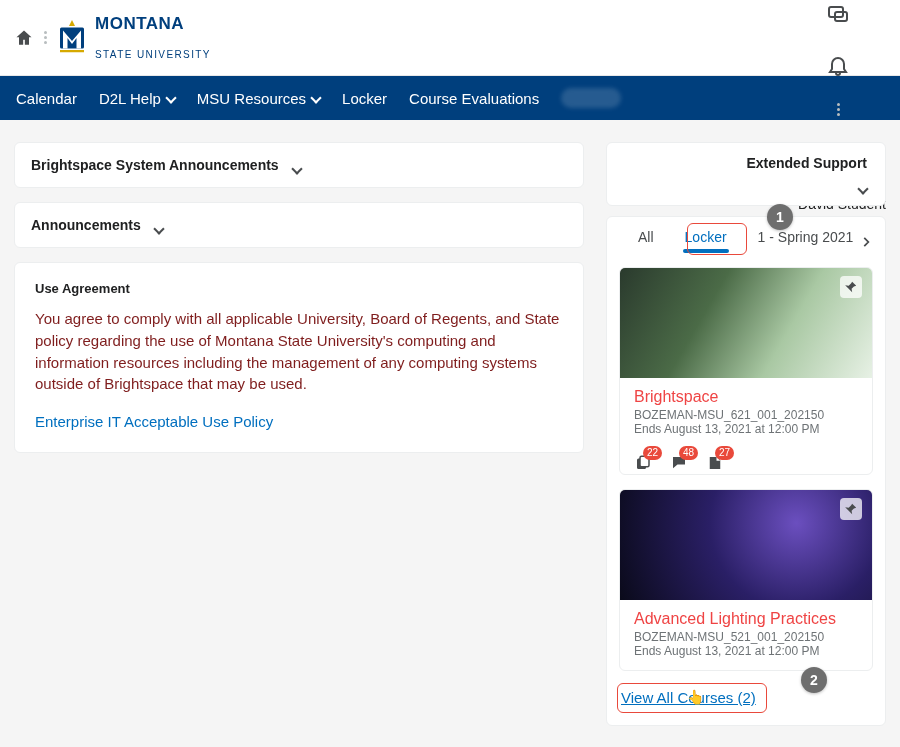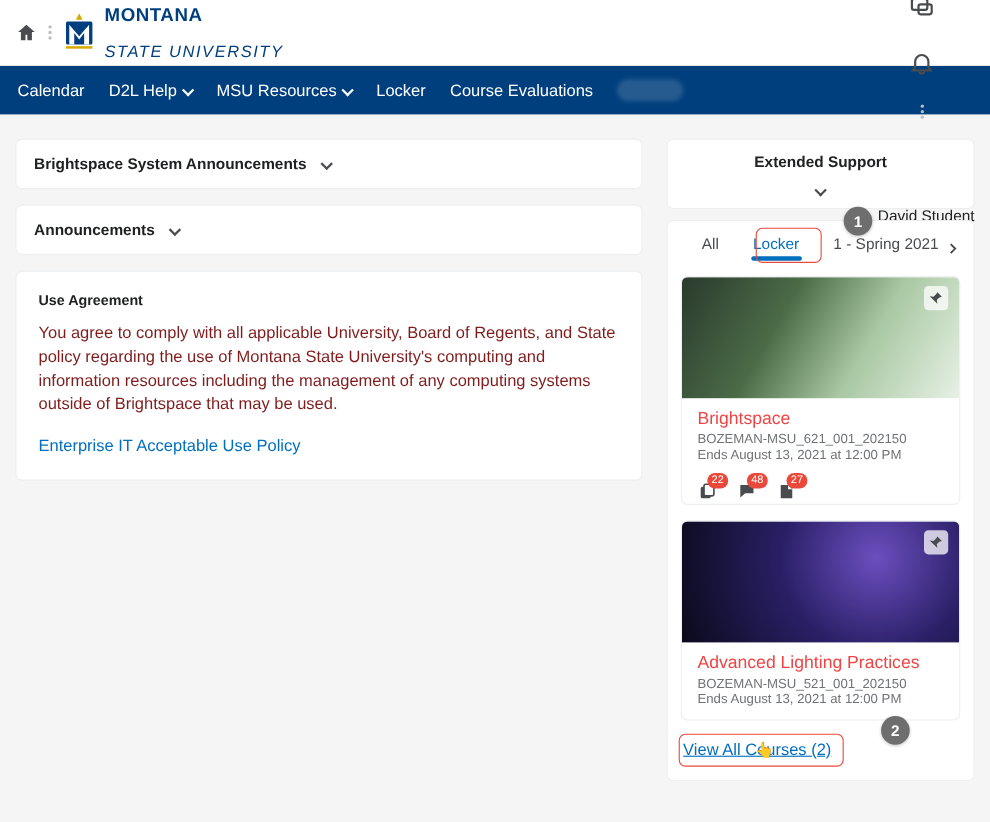--- a/index.html
+++ b/index.html
@@ -1,42 +1,42 @@
 <!DOCTYPE html>
 <html><head>
 <meta charset="utf-8">
 <style>
   * { box-sizing: border-box; margin: 0; padding: 0; }
   html, body { width: 900px; height: 747px; font-family: -apple-system, "Segoe UI", Arial, sans-serif; background: #f5f5f5; overflow: hidden; color: #202122; }
   
-  .topbar { height: 60px; background: #fff; display: flex; align-items: center; padding: 0 14px; border-bottom: 1px solid #e8e8e8; }
+  .topbar { height: 76px; background: #fff; display: flex; align-items: center; padding: 0 14px; border-bottom: 1px solid #e8e8e8; }
   .home-icon { width: 20px; height: 20px; color: #494c4e; display: inline-flex; align-items: center; justify-content: center; }
   .vdots { display: inline-flex; flex-direction: column; gap: 2px; margin: 0 10px; }
   .vdots i { width: 3px; height: 3px; background: #b8bdbf; border-radius: 50%; }
   .brand { display: flex; align-items: center; gap: 8px; }
   .brand-m { position: relative; width: 30px; height: 38px; display: flex; align-items: center; justify-content: center; }
   .brand-m svg { width: 30px; height: 36px; }
   .brand-text { display: flex; flex-direction: column; line-height: 1; }
   .brand-line1 { font-weight: 700; font-size: 17px; color: #003f7d; letter-spacing: .5px; }
-  .brand-line2 { font-size: 15px; color: #003f7d; letter-spacing: 1.4px; margin-top: 18px; font-style: italic; }
+  .brand-line2 { font-size: 10px; color: #003f7d; letter-spacing: 1.4px; margin-top: 18px; }
   .topbar-spacer { flex: 1; }
   .topbar-icons { display: flex; align-items: center; gap: 26px; flex-direction: column; }
   .ticon { width: 24px; height: 24px; color: #494c4e; display:inline-flex; align-items:center; justify-content:center; }
   .avatar { width: 28px; height: 28px; border-radius: 4px; background: linear-gradient(135deg,#0b2a6b,#1a5fd6); display:inline-block; }
   .username { font-size: 14px; color: #202122; margin-left: 8px; }
   
   .navbar { height: 44px; background: #003f7d; display: flex; align-items: center; padding: 0 16px; gap: 22px; color: #fff; font-size: 15px; }
   .nav-item { display: inline-flex; align-items: center; gap: 6px; cursor: pointer; }
   .chev { border-style: solid; border-color: currentColor; border-width: 0 2px 2px 0; display:inline-block; padding:3px; transform: rotate(45deg); }
   .nav-extra { width: 60px; height: 20px; border-radius: 10px; background: rgba(255,255,255,.15); filter: blur(2px); }
   
   .page { display: grid; grid-template-columns: 1fr 280px; gap: 22px; padding: 22px 14px; }
   .lcol { display: flex; flex-direction: column; gap: 14px; }
   .card { background: #fff; border: 1px solid #eceeef; border-radius: 6px; }
-  .widget-head { display: flex; align-items: center; gap: 14px; padding: 14px 16px; font-size: 14px; font-weight: 600; color: #202122; }
+  .widget-head { display: flex; align-items: flex-end; gap: 14px; padding: 14px 16px; font-size: 14px; font-weight: 600; color: #202122; }
   .widget-head .chev { color:#494c4e; }
   .use-card { padding: 18px 20px 22px; }
   .use-title { font-size: 13px; font-weight: 700; margin-bottom: 12px; }
   .use-body { font-size: 15px; line-height: 1.45; color: #7f1d1d; }
   .use-link { display: block; margin-top: 18px; color: #006fbf; font-size: 15px; text-decoration: none; }
   
   .rcol { display: flex; flex-direction: column; gap: 10px; }
   .ext-card .widget-head { padding: 12px 18px; flex-direction: column; }
   .courses-card { padding-bottom: 12px; position: relative; }
   .tabrow { display:flex; align-items:center; gap: 18px; padding: 12px 18px 10px; font-size: 14px; color:#494c4e; position: relative; }

